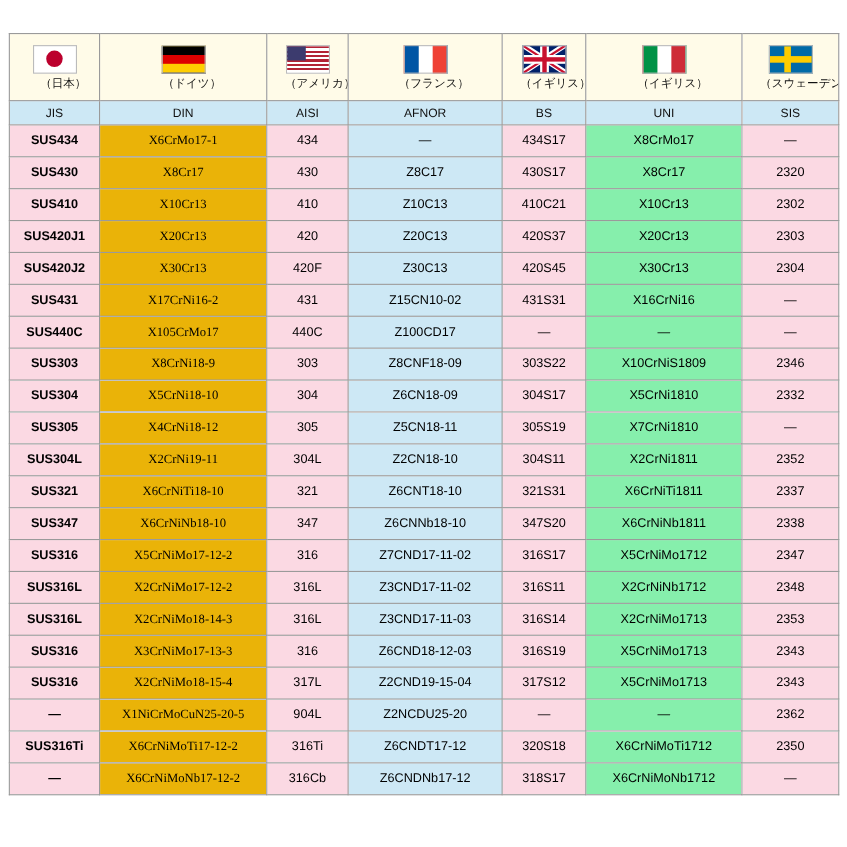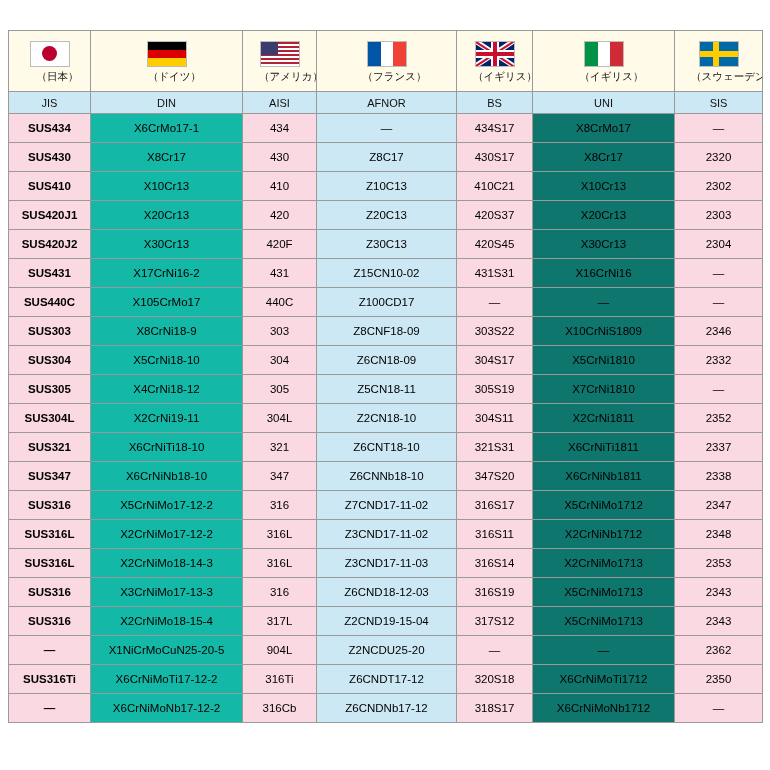--- a/index.html
+++ b/index.html
@@ -126,25 +126,25 @@
   
   .stdrow td {
     background: #cde8f5;
     height: 21px;
     font-size: 11px;
     color: #111;
   }
   
   tbody td { height: 28px; }
   td.c0 { background: #fbd9e3; font-weight: bold; }
-  td.c1 { background: #14b8a6; }
+  td.c1 { background: #eab308; font-family: Liberation Serif, serif; }
   td.c2 { background: #fbd9e3; }
   td.c3 { background: #cde8f5; }
   td.c4 { background: #fbd9e3; }
-  td.c5 { background: #0f766e; }
+  td.c5 { background: #86efac; }
   td.c6 { background: #fbd9e3; }
 </style>
 </head>
 <body>
 
 <div id="page">
   <div class="wrap">
 
 
     <table class="std">

